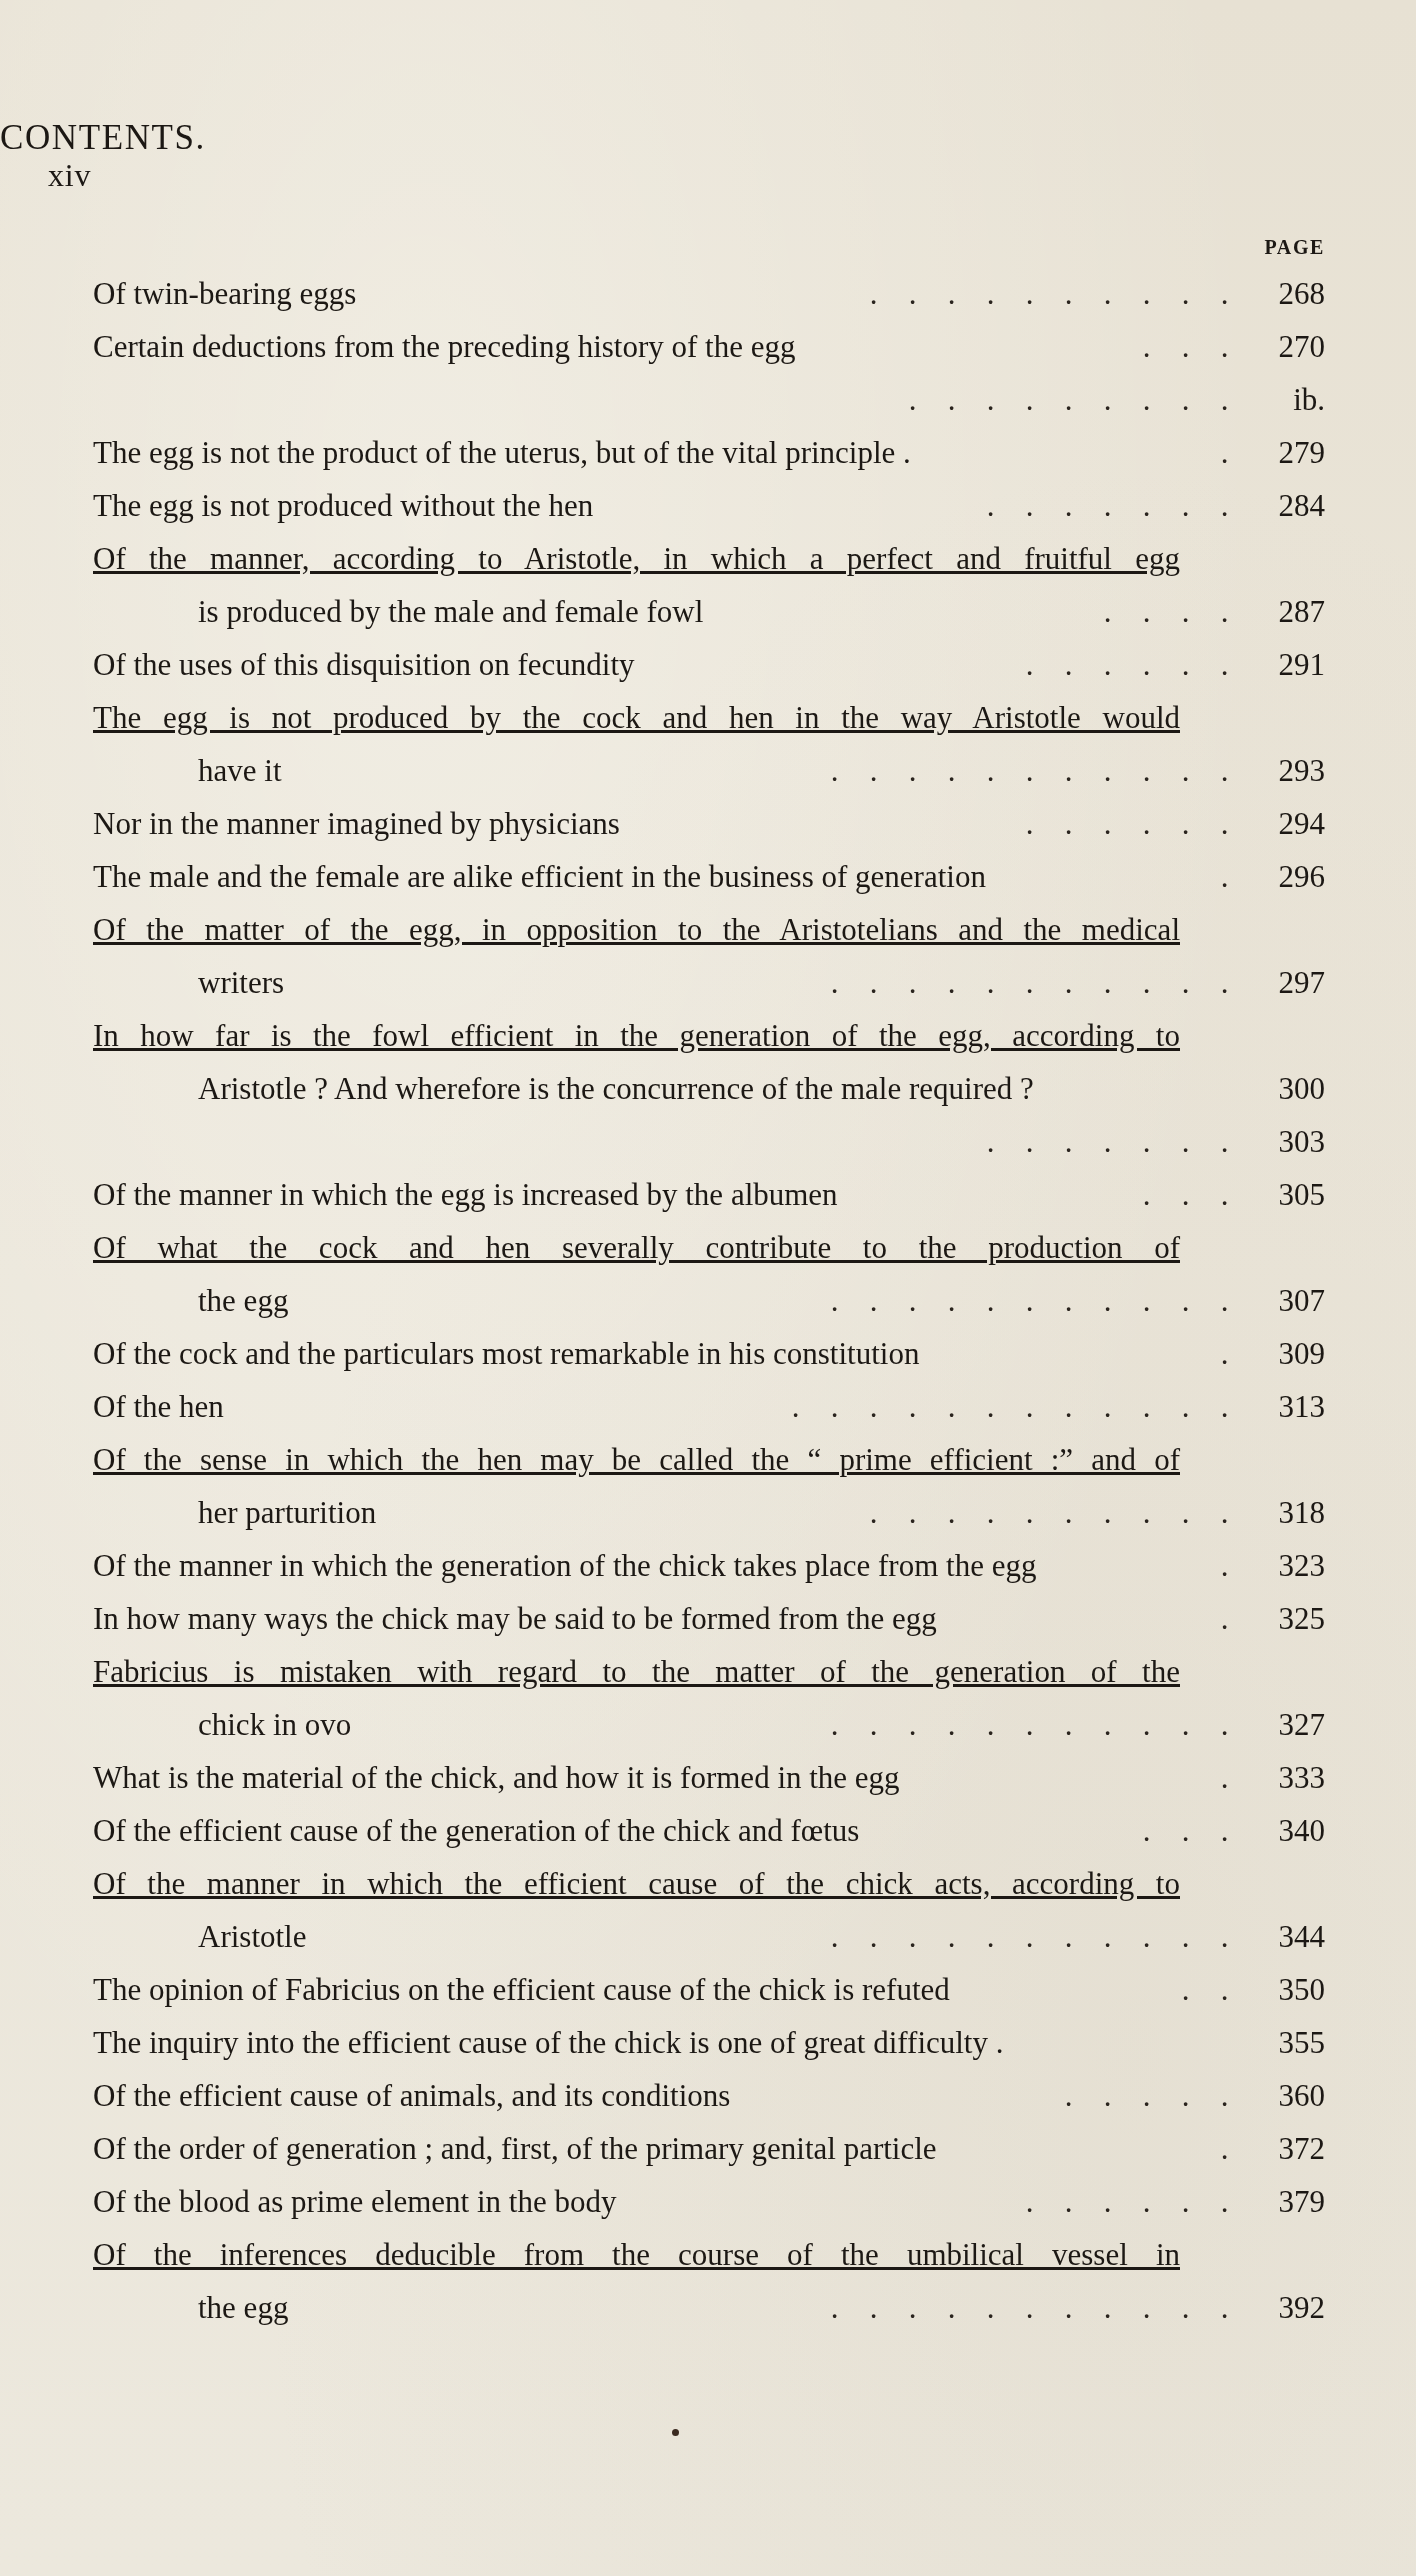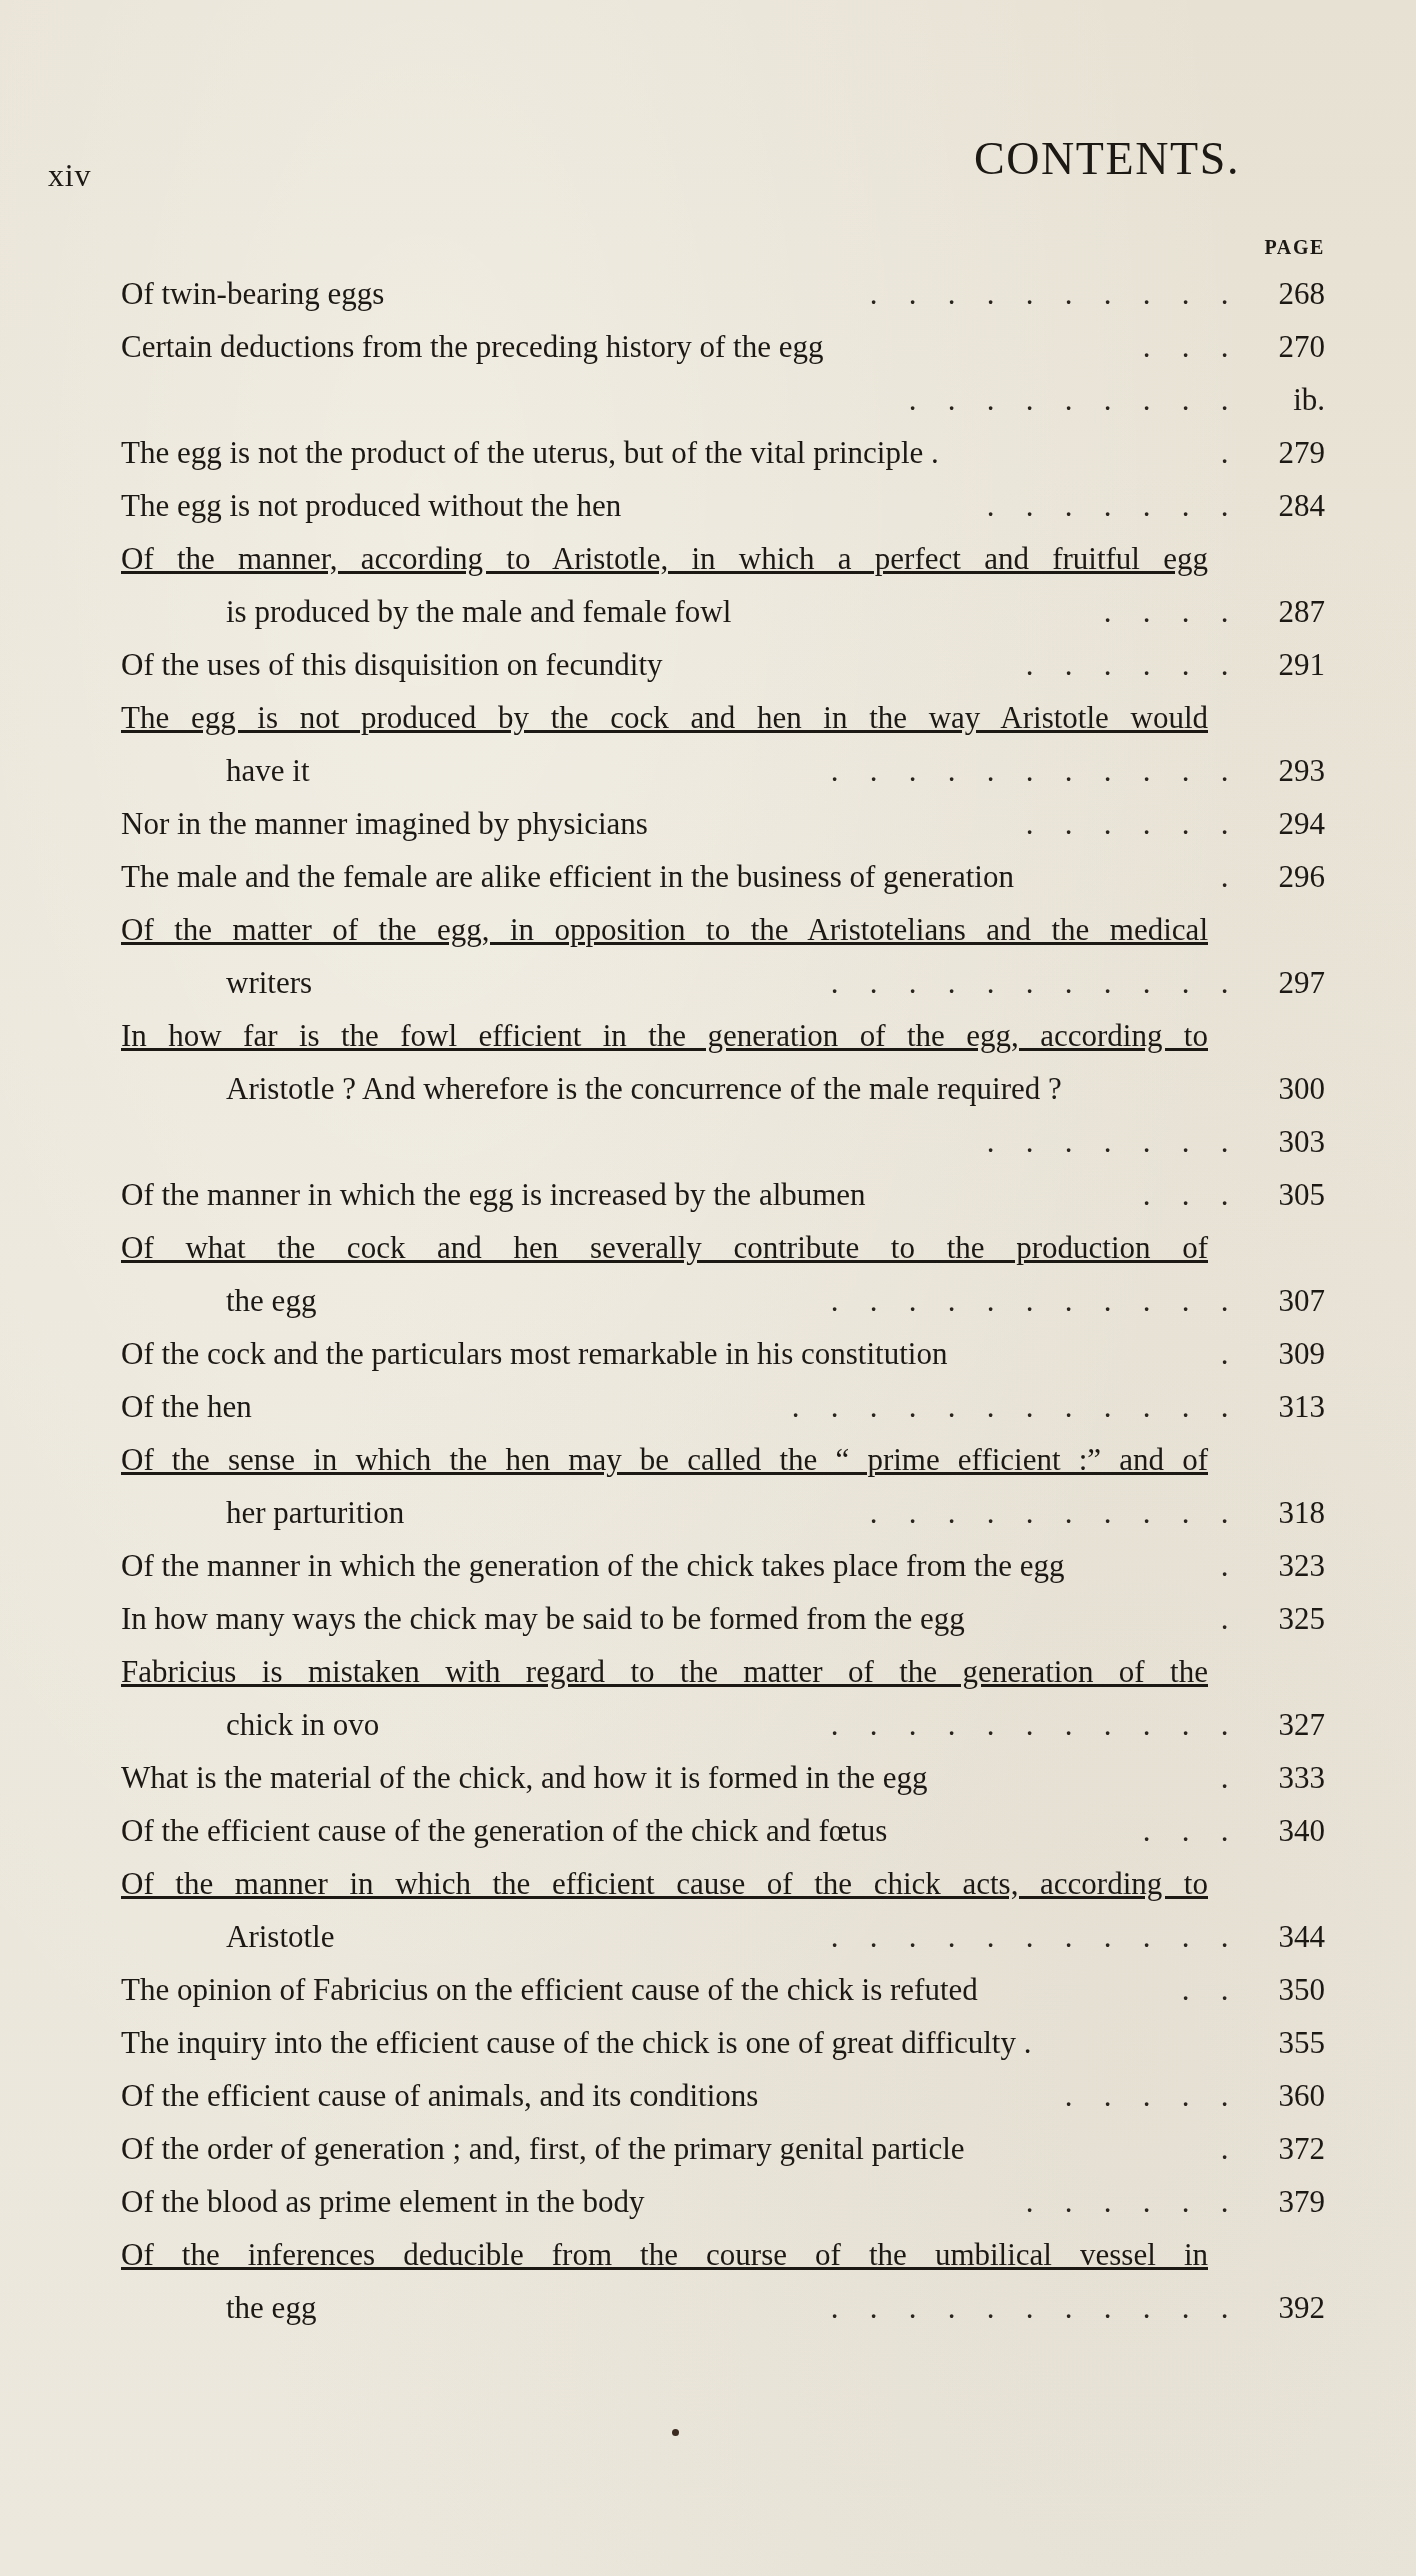--- a/index.html
+++ b/index.html
@@ -28,23 +28,23 @@
       left: 48px;
       top: 129px;
       font-size: 32px;
       letter-spacing: 0.8px;
       margin-top: 28px;
     }
     .running-title {
       position: absolute;
       left: 0;
       width: 1240px;
-      text-align: right;
-      top: 132px;
-      font-size: 46px;
+      text-align: left;
+      top: 118px;
+      font-size: 35px;
       letter-spacing: 1.6px;
     }
     .page-col-label {
       position: absolute;
       right: 91px;
       top: 236px;
       font-size: 20px;
       font-weight: bold;
       letter-spacing: 1.6px;
     }
@@ -58,21 +58,20 @@
       position: relative;
       height: 53px;
       line-height: 53px;
       font-size: 31px;
       white-space: nowrap;
     }
     .line .text {
       position: absolute;
       left: 0;
       top: 0;
-      margin-left: 28px;
     }
     .line.cont .text {
       left: 105px;
     }
     .line .dots {
       position: absolute;
       top: 0;
       right: 81px;
       letter-spacing: 0;
       word-spacing: 0;

